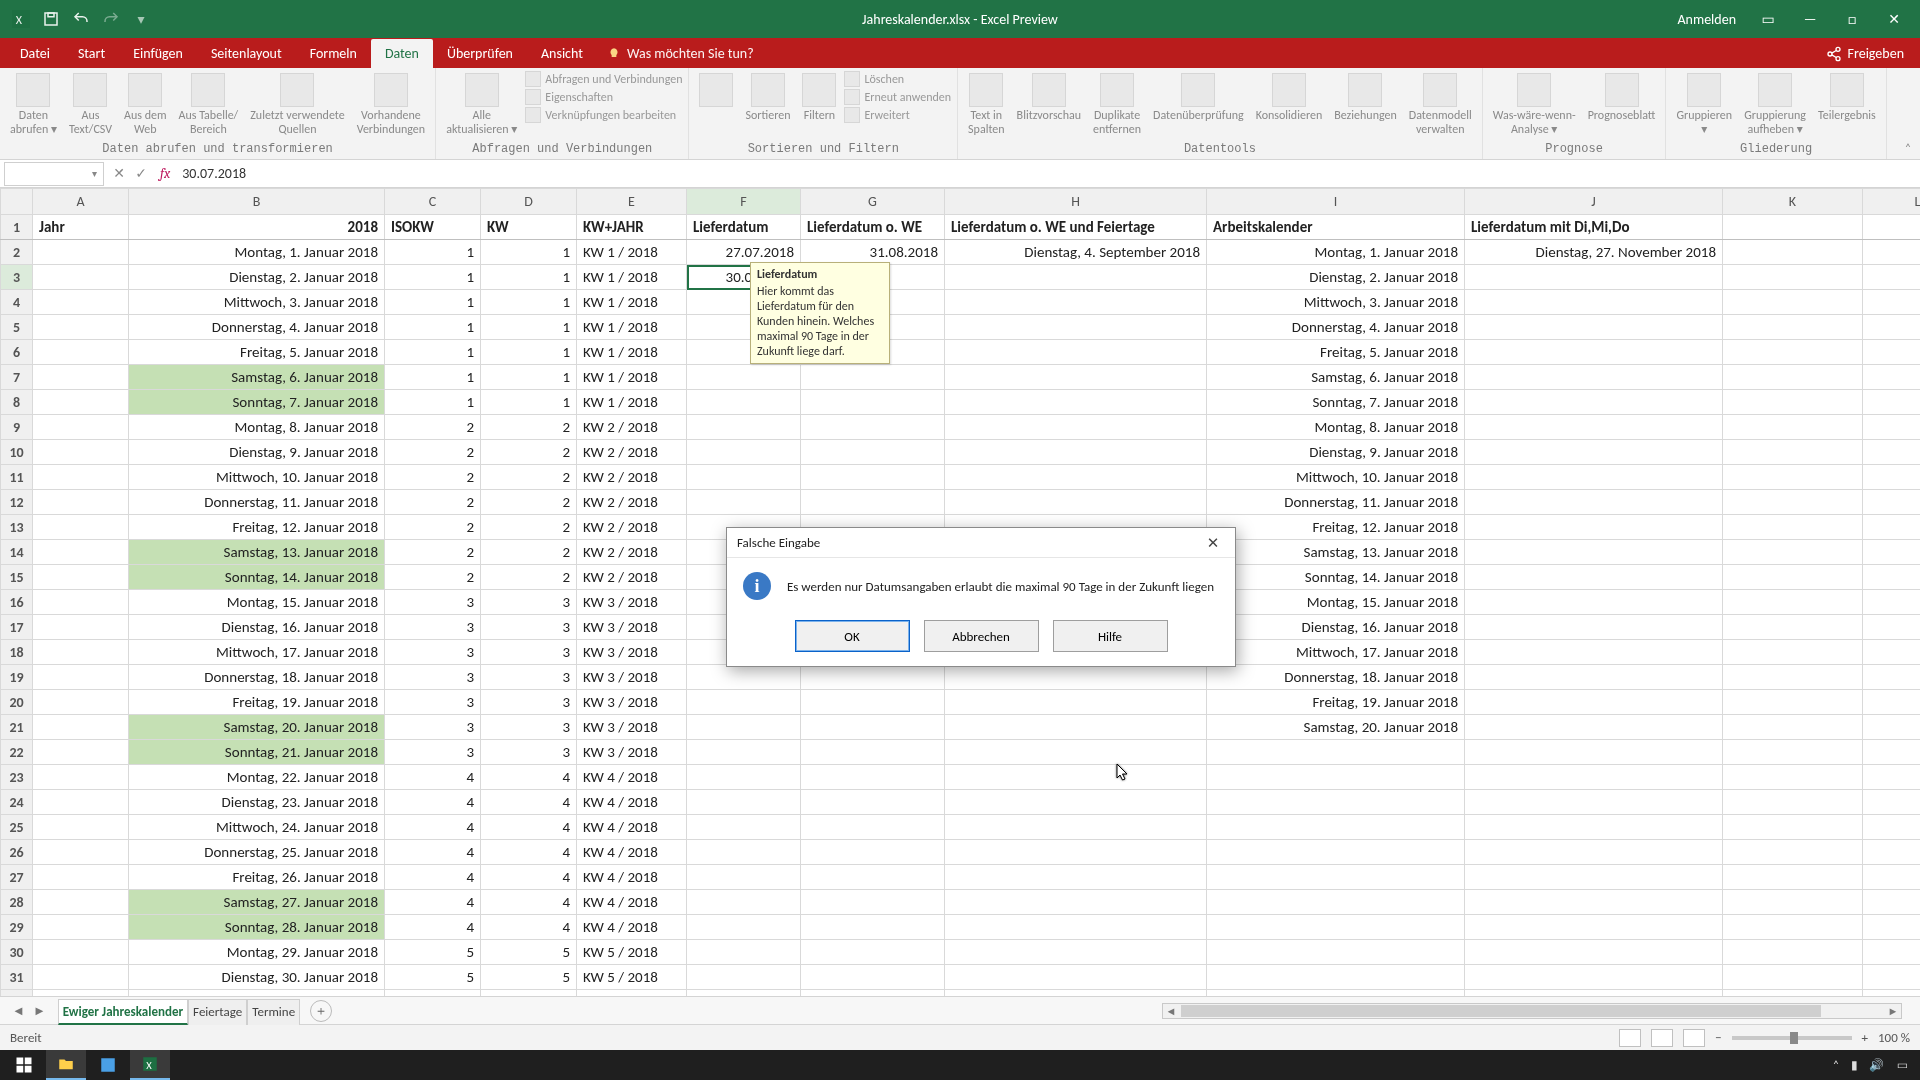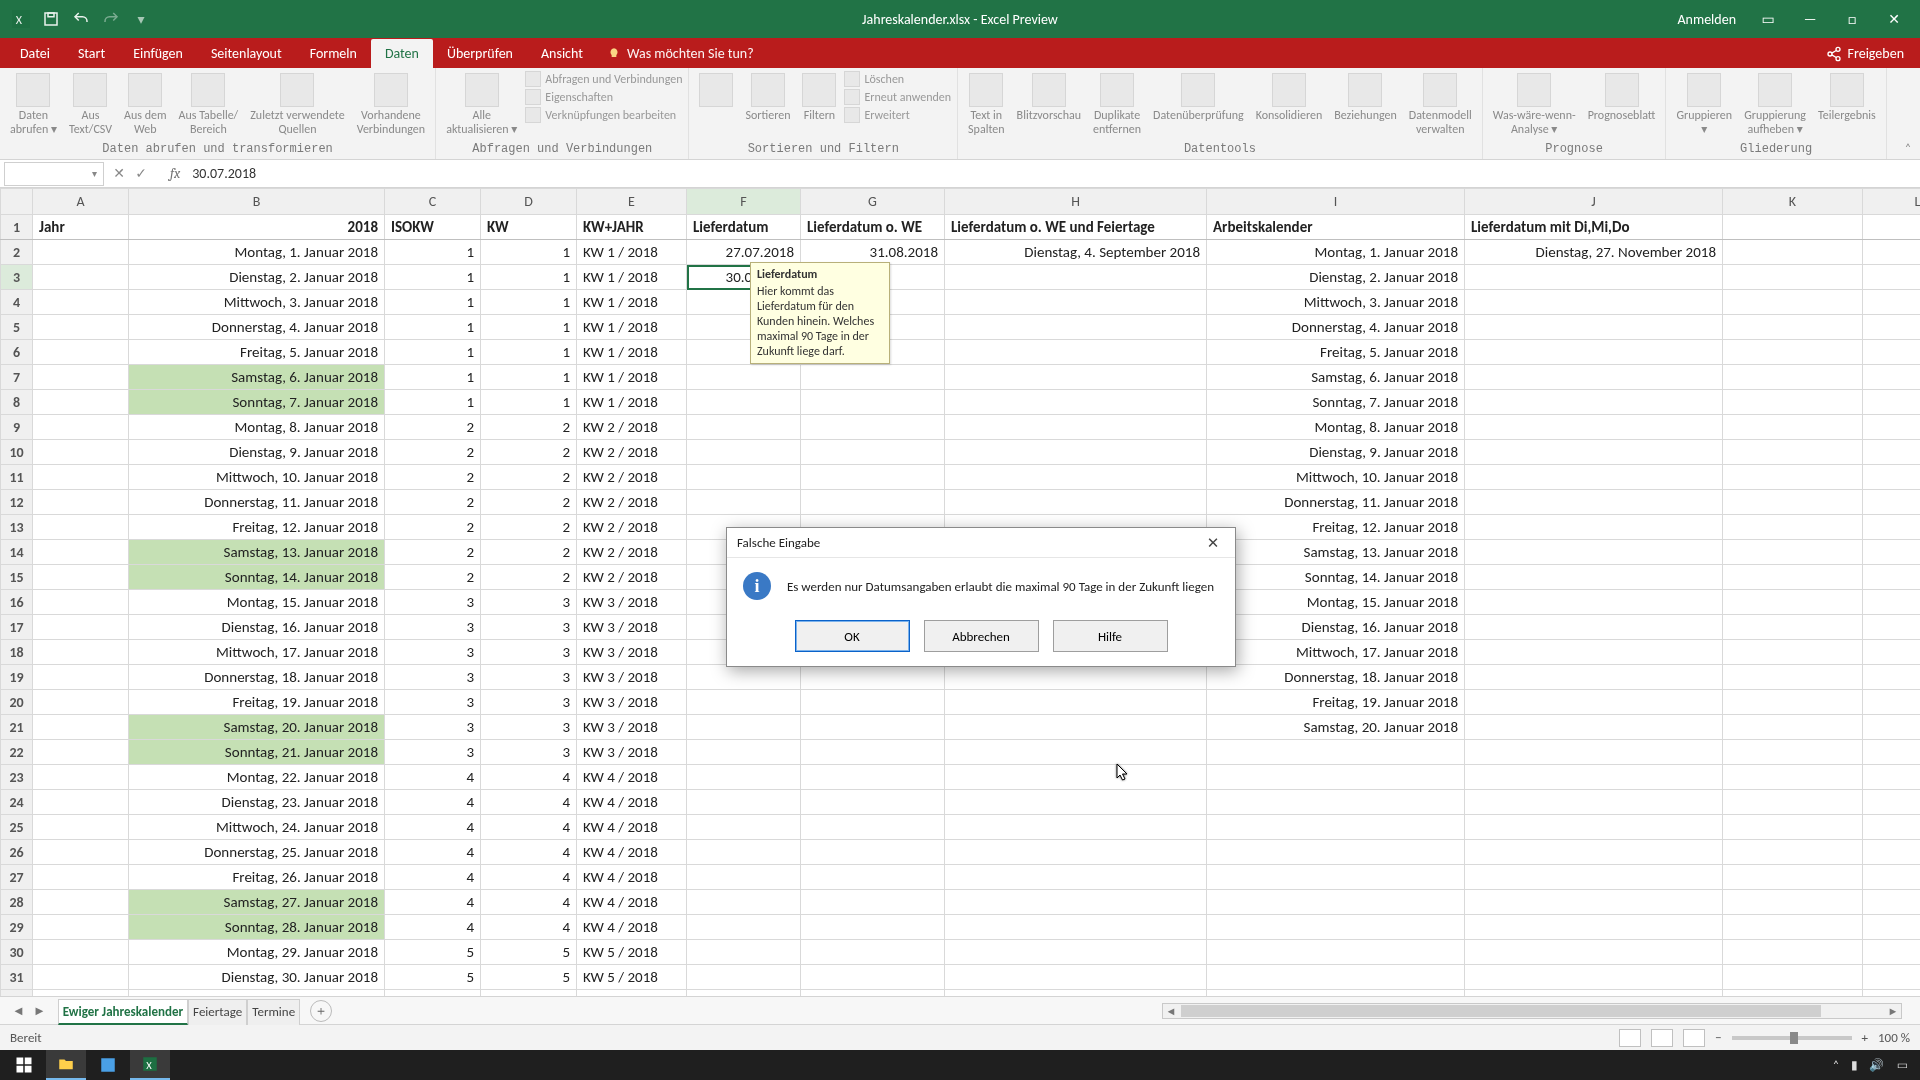--- a/index.html
+++ b/index.html
@@ -32,21 +32,21 @@
 .rline { display:flex; align-items:center; gap:4px; color:#999; font-size:12px; white-space:nowrap; }
 .rline .ricon { width:16px; height:16px; background:#e8e8e8; border:1px solid #d6d6d6; }
 .rgroup .glabel { text-align:center; font-size:12px; color:#7a7a7a; padding-bottom:1px;font-family:Liberation Mono, monospace; }
 .ribbon .collapse { margin-left:auto; width:24px; display:flex; align-items:flex-end; justify-content:center; color:#888; font-size:12px; padding-bottom:4px; }
 
 
 .fbar { height:28px; border-bottom:1px solid #d4d4d4; display:flex; align-items:center; font-size:14px; background:#fff; }
 .namebox { width:100px; height:24px; border:1px solid #cfcfcf; margin:0 4px; padding:0 6px; display:flex; align-items:center; justify-content:space-between; background:#fff; color:#555; }
 .namebox .dd { font-size:10px; color:#888; }
 .fbar .fxico { width:22px; text-align:center; color:#888; }
-.fbar .fxlabel { font-style:italic; color:#737373; margin:0 6px 0 18px; font-family:"Cambria","Times New Roman",serif; }
+.fbar .fxlabel { font-style:italic; color:#be185d; margin:0 6px 0 8px; font-family:"Cambria","Times New Roman",serif; }
 .fbar .finput { flex:1; padding:0 6px; color:#333; }
 
 
 .gridwrap { position:relative; height:calc(1080px - 38px - 30px - 92px - 28px - 28px - 26px - 30px); overflow:hidden; background:#fff; }
 table.grid { border-collapse:collapse; table-layout:fixed; width:1940px; font-size:15px; color:#222; }
 .grid th, .grid td { border:1px solid #d9d9d9; height:25px; padding:0 6px; white-space:nowrap; overflow:hidden; }
 .grid thead th { background:#f0f0f0; font-weight:normal; color:#555; text-align:center; height:26px; font-size:14px; position:sticky; top:0; }
 .grid .rowhdr { background:#f0f0f0; text-align:center; color:#555; width:32px; font-size:14px; }
 .grid thead th.corner { background:#f0f0f0; }
 .grid td.ra { text-align:right; }

